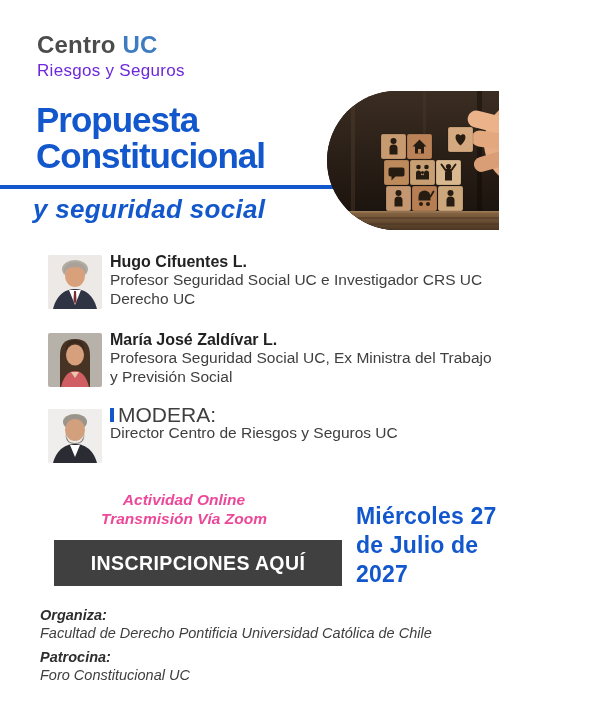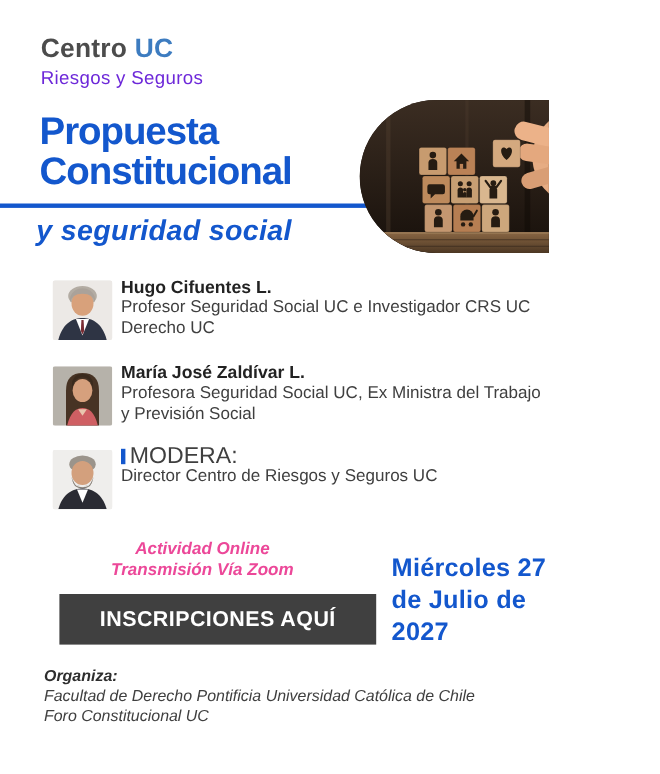--- a/index.html
+++ b/index.html
@@ -241,16 +241,17 @@
   <button class="cta">INSCRIPCIONES AQUÍ</button>
 
   <div class="date">
     <div>Miércoles 27</div>
     <div>de Julio de 2027</div>
   </div>
 
   <div class="footer">
     <div class="f-label">Organiza:</div>
     <div class="f-value">Facultad de Derecho Pontificia Universidad Católica de Chile</div>
+    <div class="f-label">Patrocina:</div>
     <div class="f-value">Foro Constitucional UC</div>
   </div>
 
 </div>
 
 </body></html>

